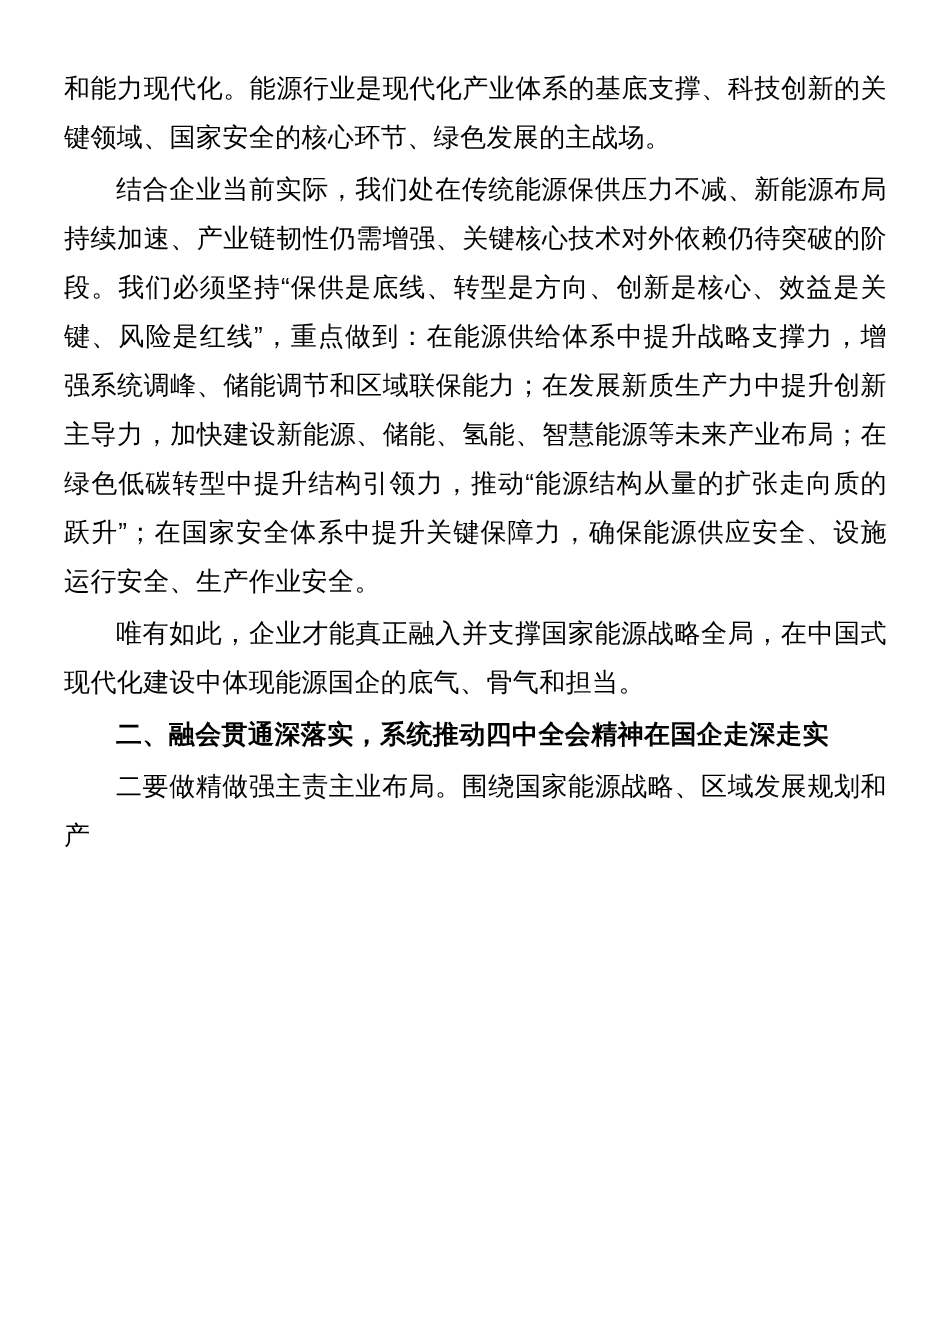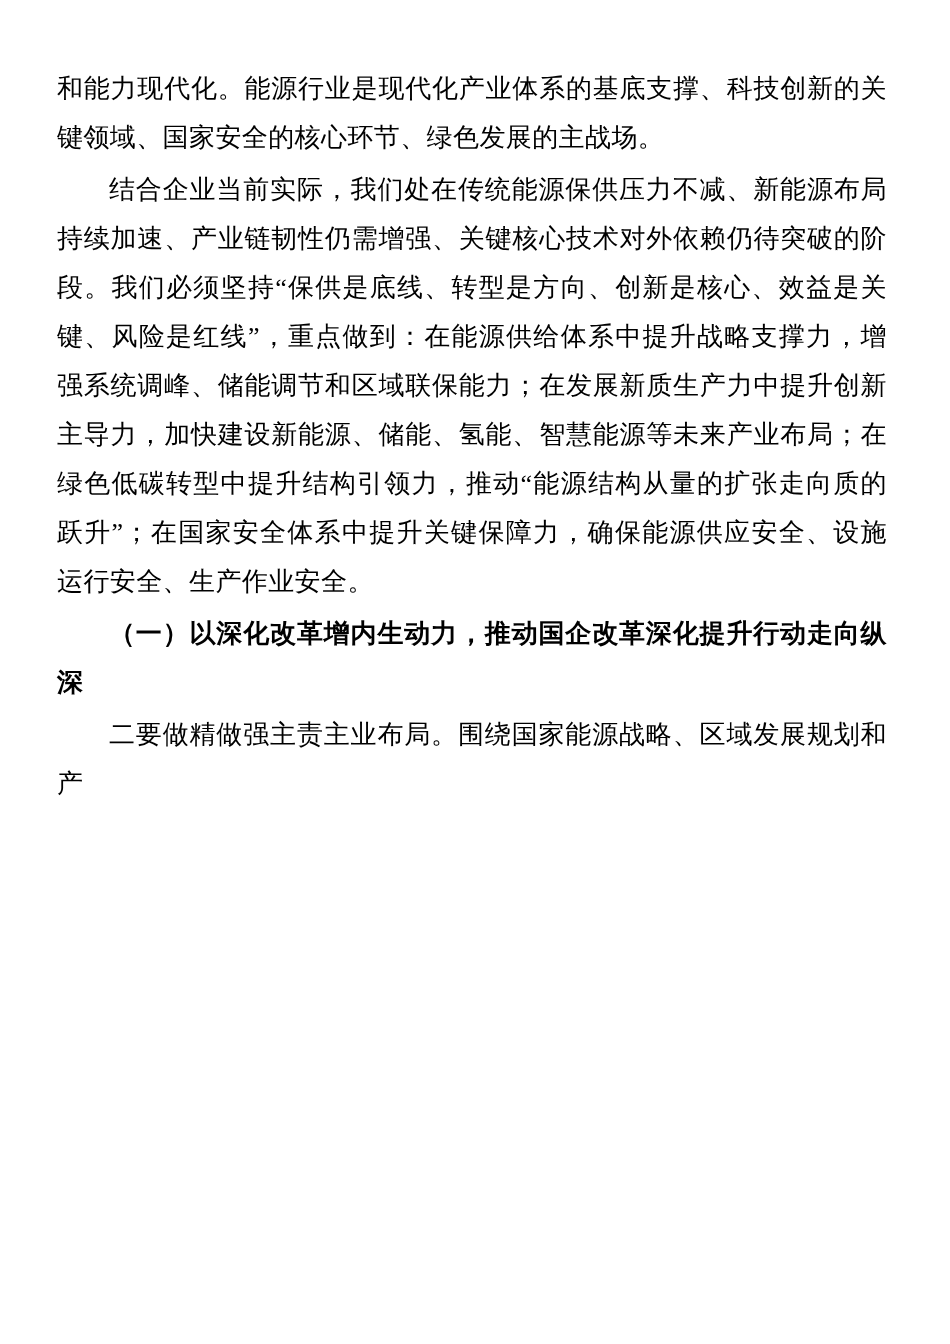--- a/index.html
+++ b/index.html
@@ -18,44 +18,44 @@
   .page {
     box-sizing: border-box;
     width: 950px;
     height: 1344px;
     padding: 64px 63px 0 57px;
     background: #ffffff;
   }
   .para {
     font-size: 26px;
     line-height: 49px;
-    margin: 0 0 3px 0;
+    margin: 0 0 3px 7px;
     text-align: justify;
     letter-spacing: 0.4px;
     word-break: normal;
-    font-family: Liberation Serif, serif;
   }
   .indent {
     text-indent: 2em;
   }
   .section-heading {
     font-weight: 600;
   }
   .subsection-heading {
     font-weight: 800;
   }
 </style>
 </head>
 <body>
 
 <main class="page">
   <p class="para">和能力现代化。能源行业是现代化产业体系的基底支撑、科技创新的关键领域、国家安全的核心环节、绿色发展的主战场。</p>
 
   <p class="para indent">结合企业当前实际，我们处在传统能源保供压力不减、新能源布局持续加速、产业链韧性仍需增强、关键核心技术对外依赖仍待突破的阶段。我们必须坚持“保供是底线、转型是方向、创新是核心、效益是关键、风险是红线”，重点做到：在能源供给体系中提升战略支撑力，增强系统调峰、储能调节和区域联保能力；在发展新质生产力中提升创新主导力，加快建设新能源、储能、氢能、智慧能源等未来产业布局；在绿色低碳转型中提升结构引领力，推动“能源结构从量的扩张走向质的跃升”；在国家安全体系中提升关键保障力，确保能源供应安全、设施运行安全、生产作业安全。</p>
 
+  <p class="para indent">唯有如此，企业才能真正融入并支撑国家能源战略全局，在中国式现代化建设中体现能源国企的底气、骨气和担当。</p>
 
+  <p class="para indent section-heading">二、融会贯通深落实，系统推动四中全会精神在国企走深走实</p>
 
-  <p class="para indent subsection-heading">（一）以深化改革增内生动力，推动国企改革深化提升行动走向纵深</p>
 
 
 
   <p class="para indent">二要做精做强主责主业布局。围绕国家能源战略、区域发展规划和产</p>
 </main>
 
 </body></html>

